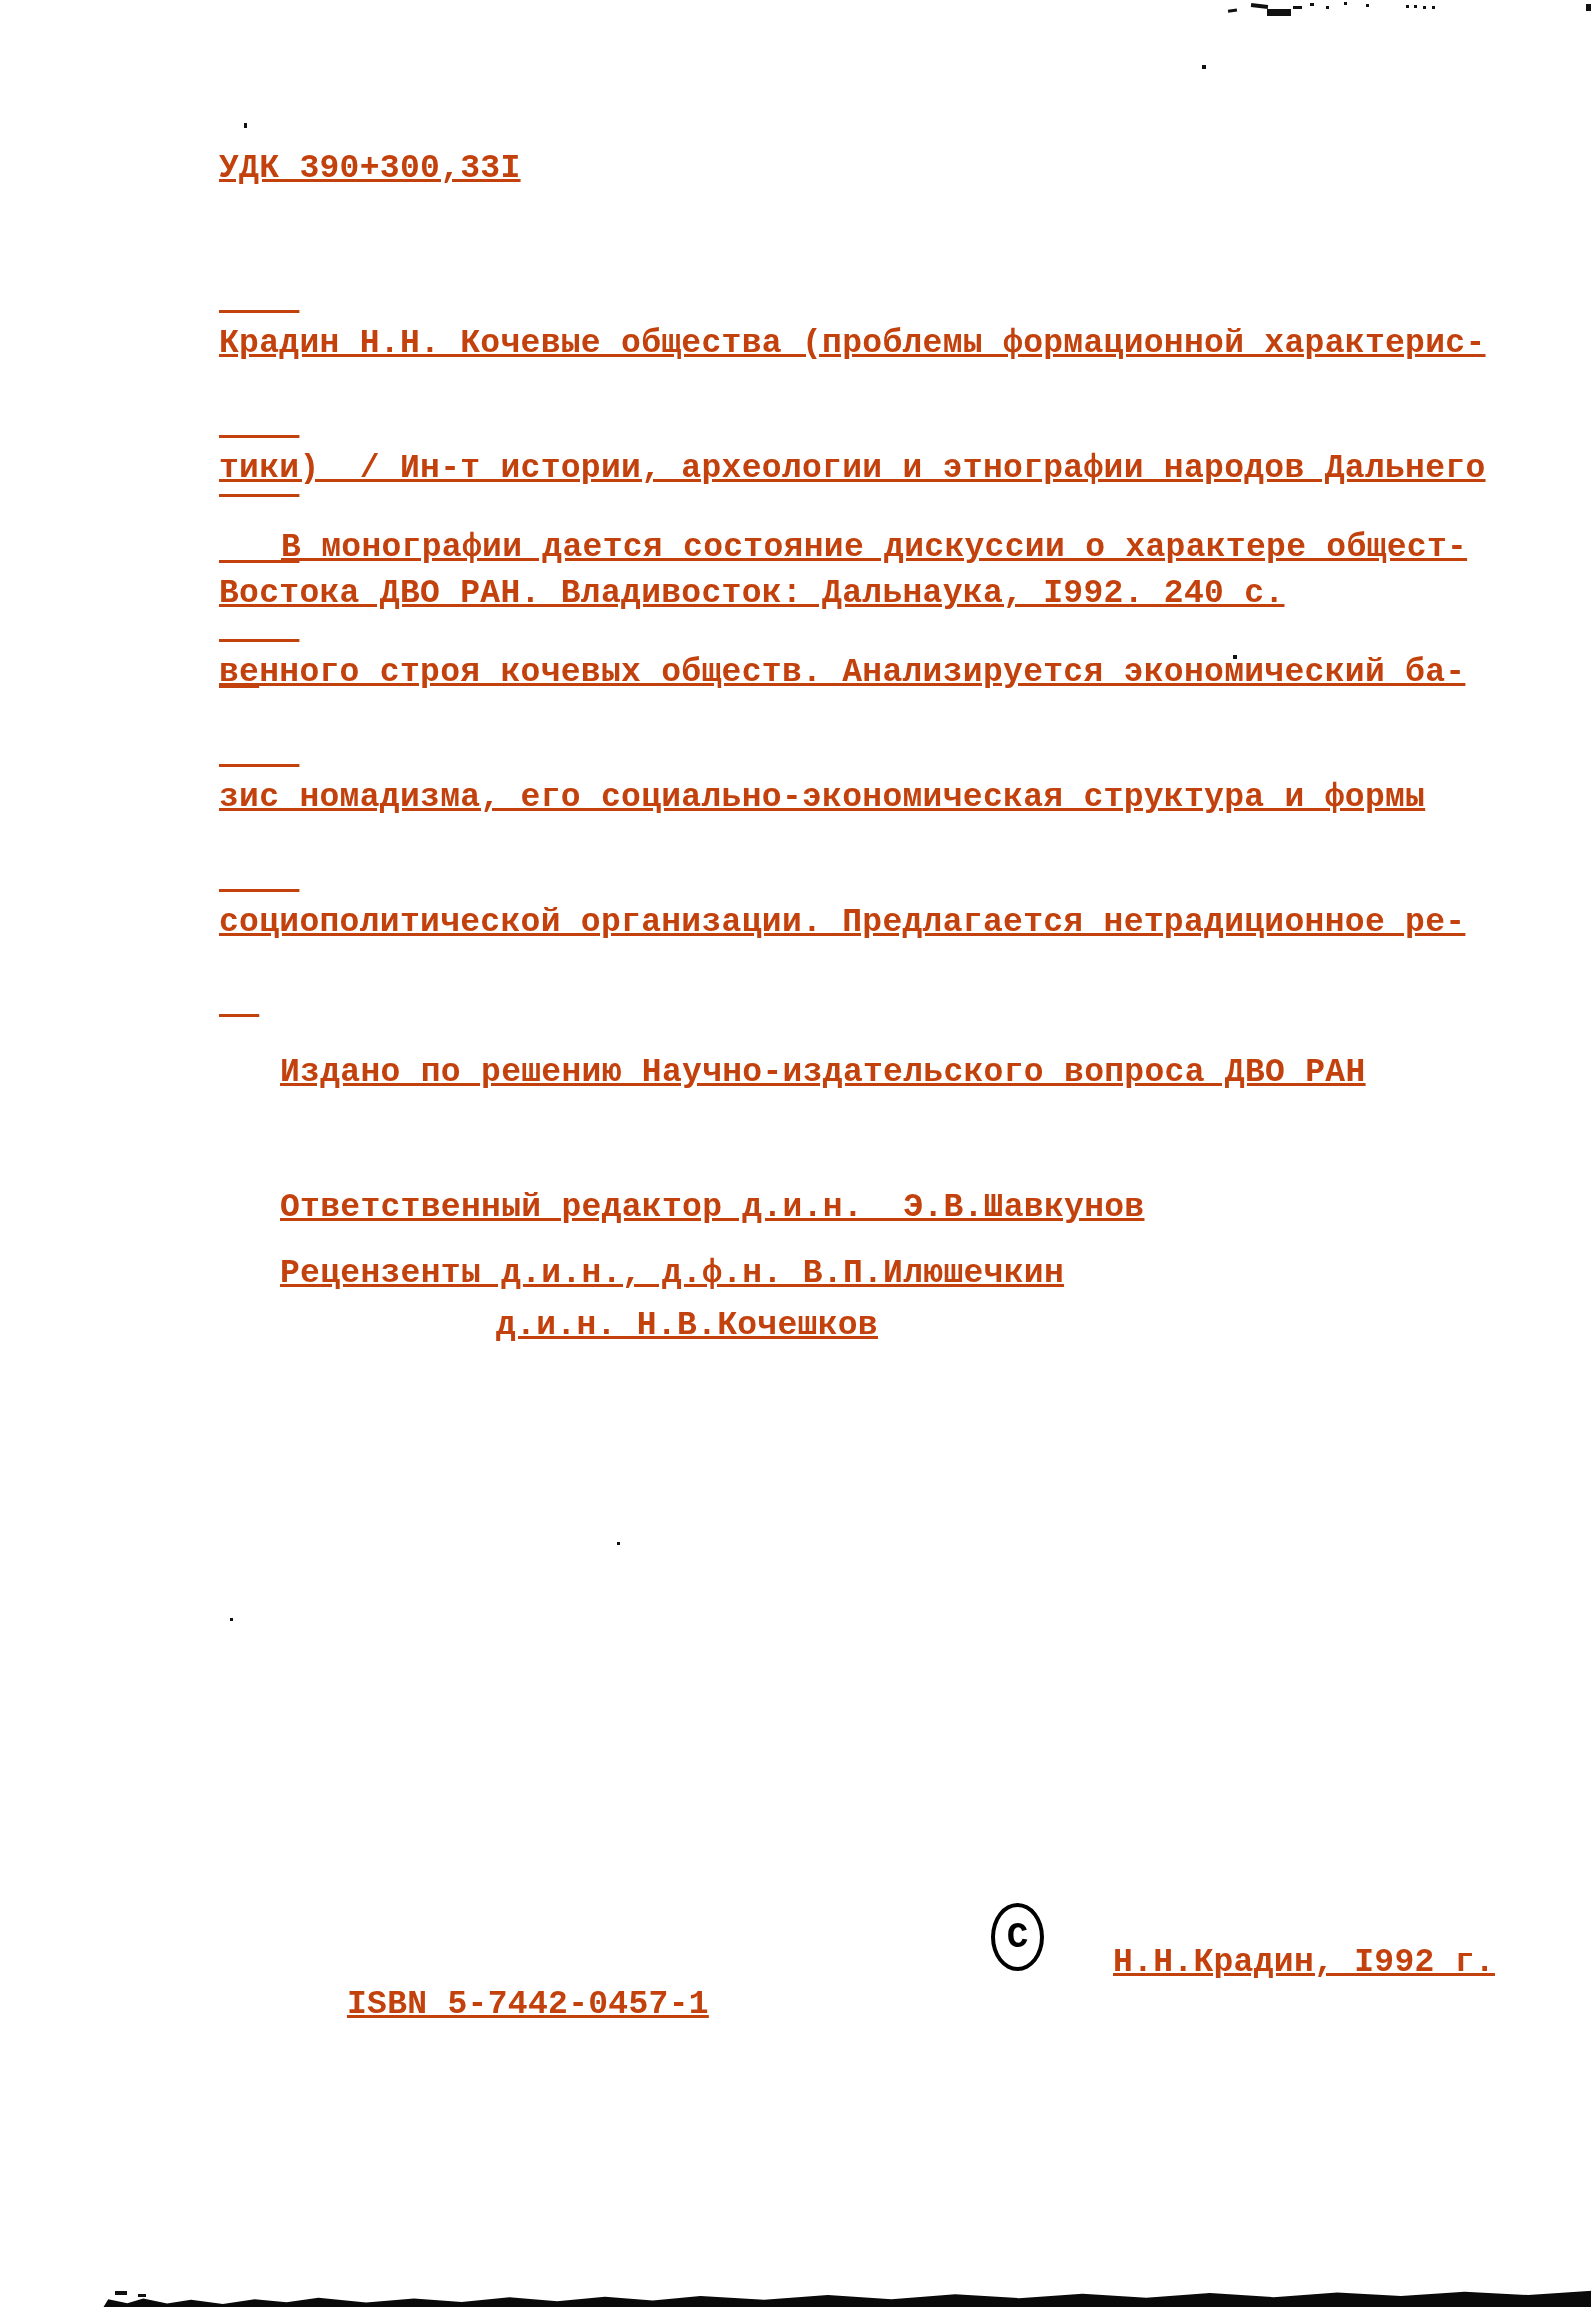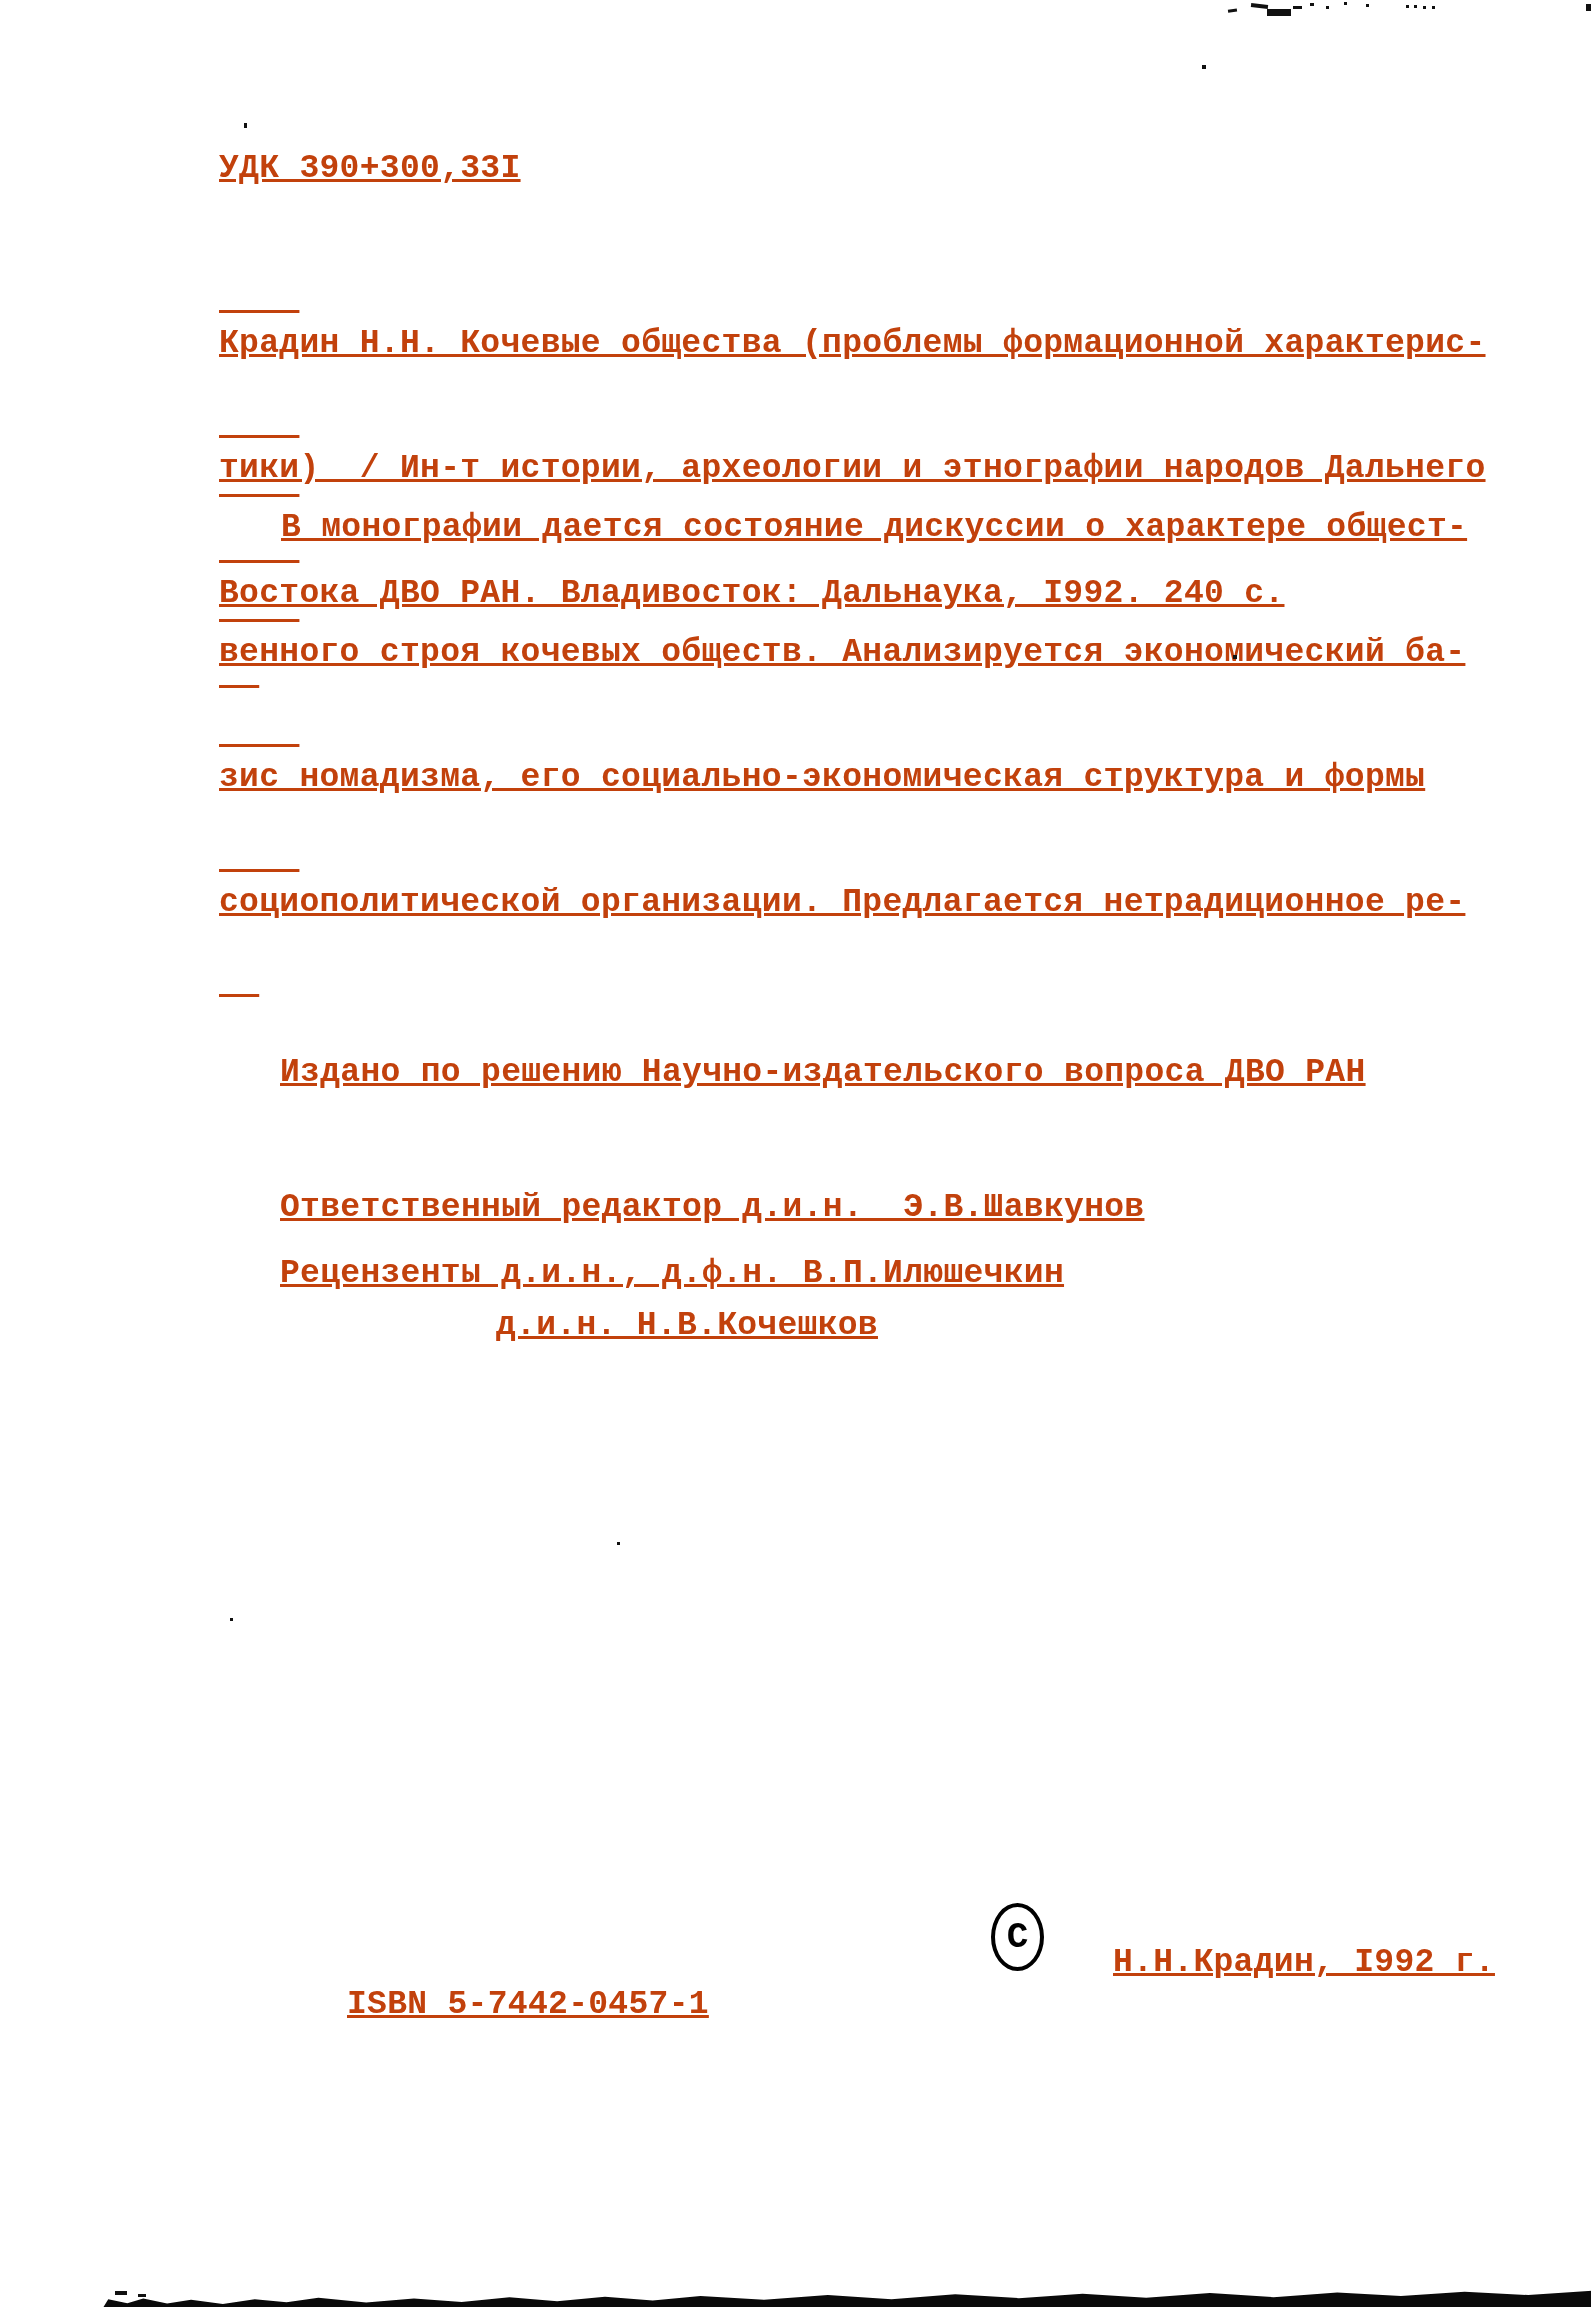--- a/index.html
+++ b/index.html
@@ -23,21 +23,21 @@
     letter-spacing: 0.3px;
     white-space: pre;
     color: #c2410c;
     text-decoration: underline;
   }
   .block .line {
     height: 51px;
     line-height: 51px;
     white-space: pre;
   }
-  .line.indent { padding-left: 62px; }
+  .line.indent { padding-left: 62px; margin-top: 20px; }
 
   .udk       { left: 219px;  top: 149px;  line-height: 40px; }
   .biblio    { left: 219px;  top: 244px;  }
   .abstract  { left: 219px;  top: 428px;  }
   .audience  { left: 219px;  top: 682px; }
 
   .published { left: 280px;  top: 1052px; line-height: 41px; }
   .editor    { left: 280px;  top: 1151px; line-height: 41px; margin-top: 36px; }
   .reviewers1{ left: 280px;  top: 1253px; line-height: 41px; }
   .reviewers2{ left: 496px;  top: 1305px; line-height: 41px; text-align: center; }

